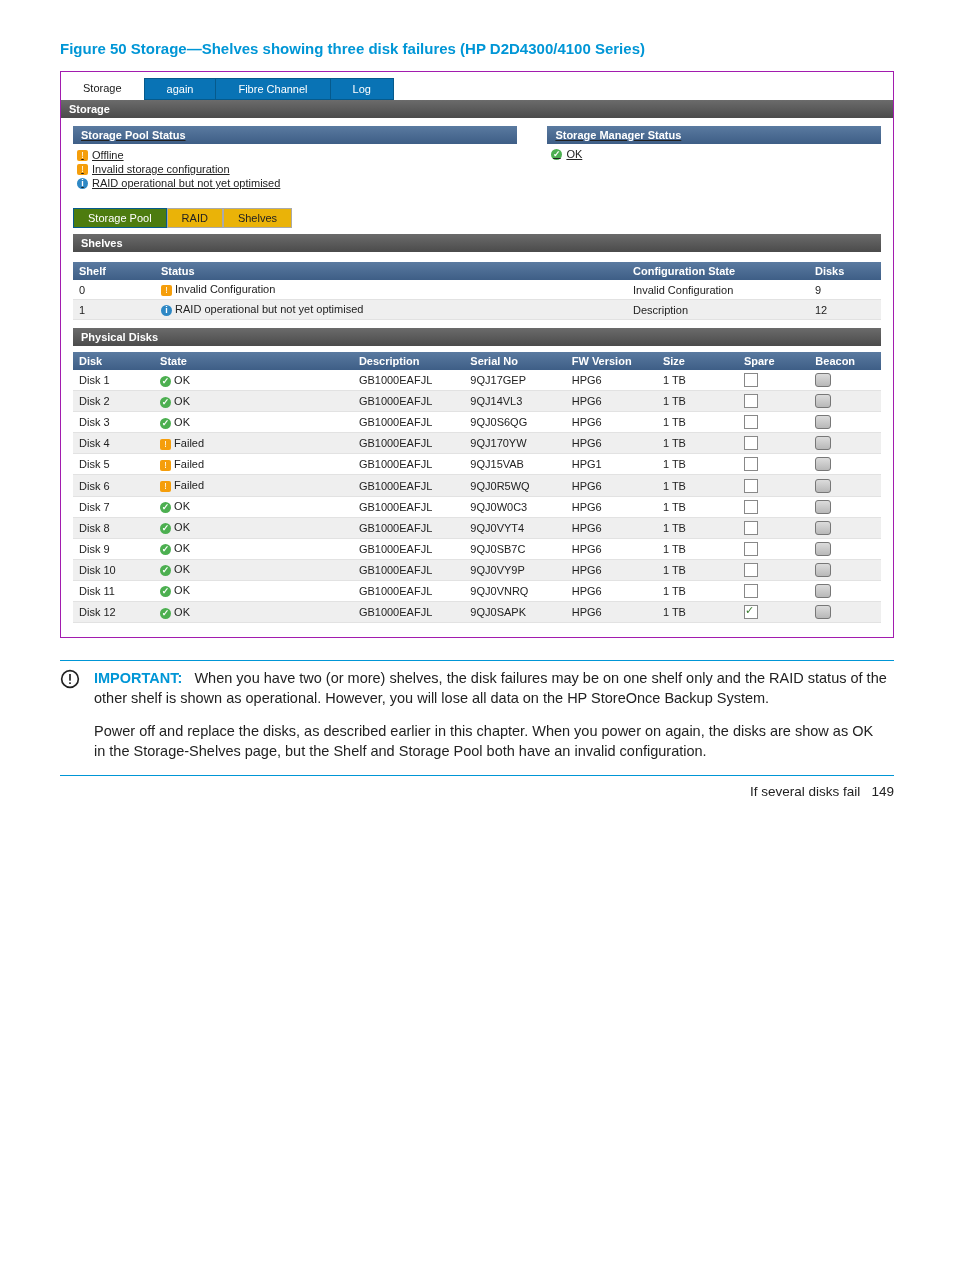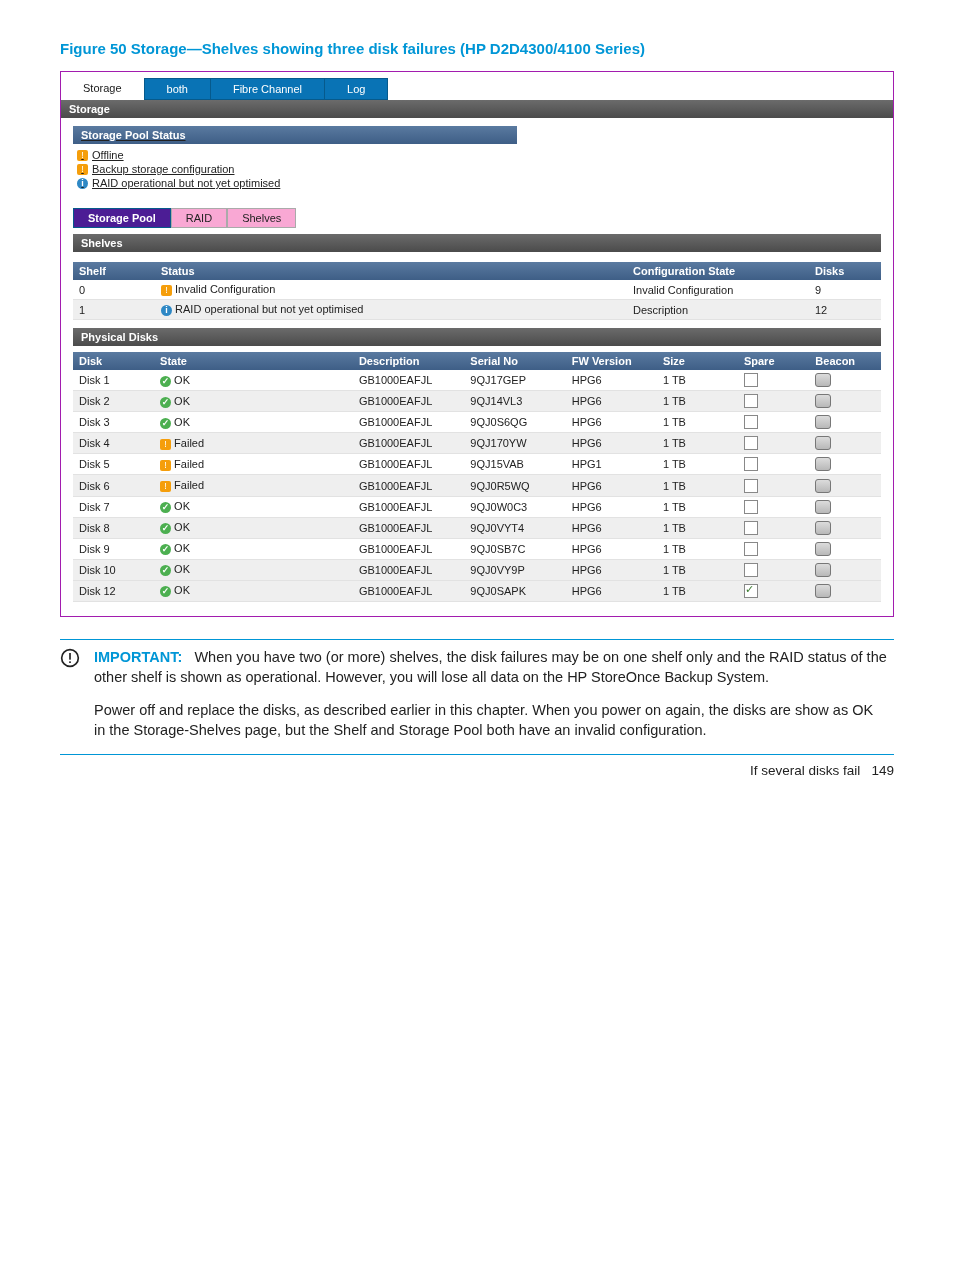--- a/index.html
+++ b/index.html
@@ -48,22 +48,22 @@
   }
   .ss-inner { padding: 8px 12px 14px; }
   .flexrow { display:flex; }
   .section-title { color:#fff; font-weight:bold; font-size:11px; background: linear-gradient(#5a7aa0,#3e5e86); padding:3px 8px; }
   .status-row { display:flex; align-items:center; gap:4px; padding:1px 0; }
   .icon { width:11px; height:11px; display:inline-flex; align-items:center; justify-content:center; font-size:9px; line-height:1; }
   .i-warn { background:#f59e0b; color:#fff; border-radius:2px; }
   .i-info { background:#2e88c5; color:#fff; border-radius:50%; font-weight:bold; }
   .i-ok { background:#4caf50; color:#fff; border-radius:50%; font-weight:bold; }
   .subtabs { display:flex; margin-top:14px; }
-  .subtab { padding:3px 14px; font-size:11px; background:#f9a8d4; border:1px solid #aaa; }
-  .subtab.active { background:#4c1d95; color:#fff; border-color:#065a8c;font-weight:bold; }
+  .subtab { padding:3px 14px; font-size:11px; background:#eab308; border:1px solid #aaa; }
+  .subtab.active { background:#4d7c0f; color:#fff; border-color:#065a8c; }
   table.grid { width:100%; border-collapse:collapse; font-size:11px; }
   table.grid th { background: linear-gradient(#5a7aa0,#3e5e86); color:#fff; text-align:left; padding:3px 6px; font-weight:bold; }
   table.grid td { padding:3px 6px; border-bottom:1px solid #e2e2e2; }
   table.grid tr.alt td { background:#efefef; }
   .chk { width:12px; height:12px; border:1px solid #888; display:inline-block; background:#fff; vertical-align:middle; position:relative; }
   .chk.ck::after { content:"✓"; position:absolute; top:-2px; left:0; font-size:11px; color:#3a7a2f; }
   .beacon { width:14px; height:12px; border:1px solid #777; border-radius:3px; background:linear-gradient(#dcdcdc,#b8b8b8); display:inline-block; vertical-align:middle; }
   hr.sep { border:none; border-top:1px solid #0096d6; margin:10px 0 8px; }
   .note-row { display:flex; gap:12px; }
   .note-icon { flex:0 0 22px; }
@@ -74,43 +74,50 @@
   .footer { position:relative; text-align:right; font-size:13.5px; }
 </style>
 </head>
 <body>
 
 <div class="figure-title">Figure 50 Storage—Shelves showing three disk failures (HP D2D4300/4100 Series)</div>
 
 <div class="screenshot">
   <div class="ss-tabs">
     <div class="ss-tab plain">Storage</div>
-    <div class="ss-tab blue">both</div>
+    <div class="ss-tab blue">again</div>
     <div class="ss-tab blue">Fibre Channel</div>
     <div class="ss-tab blue">Log</div>
   </div>
   <div class="ss-bar">Storage</div>
   <div class="ss-inner">
     <div class="flexrow" style="gap:30px;text-decoration:underline;">
       <div style="flex:0 0 55%;">
         <div class="section-title">Storage Pool Status</div>
         <div id="sps-list" style="padding:4px 4px;">
             <div class="status-row">
               <span class="icon i-warn">!</span>
               <span>Offline</span>
             </div>
             <div class="status-row">
               <span class="icon i-warn">!</span>
-              <span>Backup storage configuration</span>
+              <span>Invalid storage configuration</span>
             </div>
             <div class="status-row">
               <span class="icon i-info">i</span>
               <span>RAID operational but not yet optimised</span>
             </div>
           </div>
+      </div>
+      <div style="flex:1;">
+        <div class="section-title">Storage Manager Status</div>
+        <div class="status-row" style="padding:4px;">
+          <span class="icon i-ok">✓</span>
+          <span>OK</span>
+        </div>
       </div>
     </div>
 
     <div class="subtabs">
       <div class="subtab active">Storage Pool</div>
       <div class="subtab">RAID</div>
       <div class="subtab">Shelves</div>
     </div>
 
     <div class="ss-bar" style="margin-top:6px;">Shelves</div>
@@ -244,20 +251,30 @@
             <td>HPG6</td>
             <td>1 TB</td>
             <td><span class="chk"></span></td>
             <td><span class="beacon"></span></td>
           </tr>
           <tr class="alt">
             <td>Disk 10</td>
             <td><span class="icon i-ok">✓</span> OK</td>
             <td>GB1000EAFJL</td>
             <td>9QJ0VY9P</td>
+            <td>HPG6</td>
+            <td>1 TB</td>
+            <td><span class="chk"></span></td>
+            <td><span class="beacon"></span></td>
+          </tr>
+          <tr>
+            <td>Disk 11</td>
+            <td><span class="icon i-ok">✓</span> OK</td>
+            <td>GB1000EAFJL</td>
+            <td>9QJ0VNRQ</td>
             <td>HPG6</td>
             <td>1 TB</td>
             <td><span class="chk"></span></td>
             <td><span class="beacon"></span></td>
           </tr>
           <tr class="alt">
             <td>Disk 12</td>
             <td><span class="icon i-ok">✓</span> OK</td>
             <td>GB1000EAFJL</td>
             <td>9QJ0SAPK</td>

